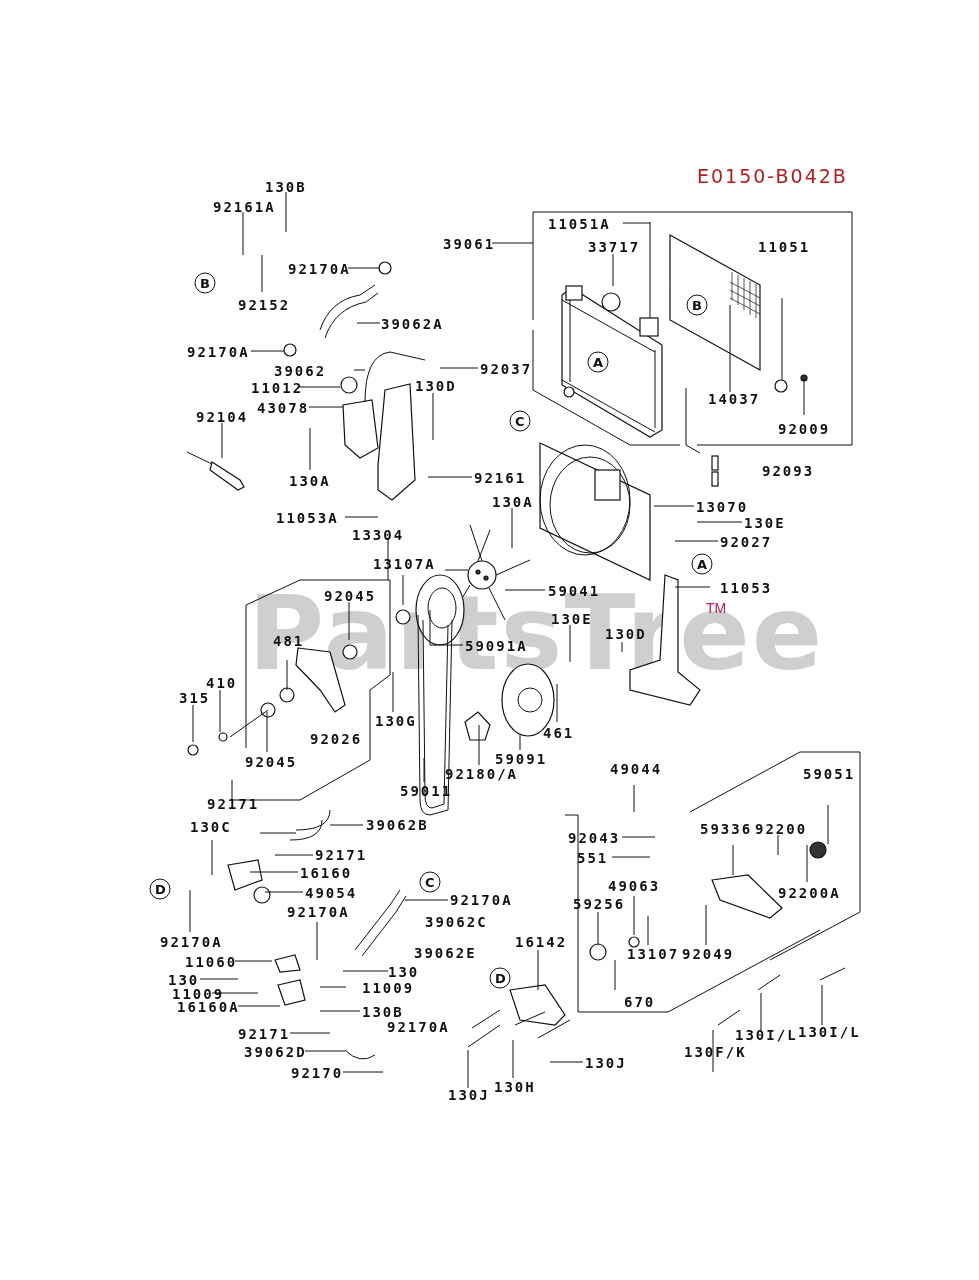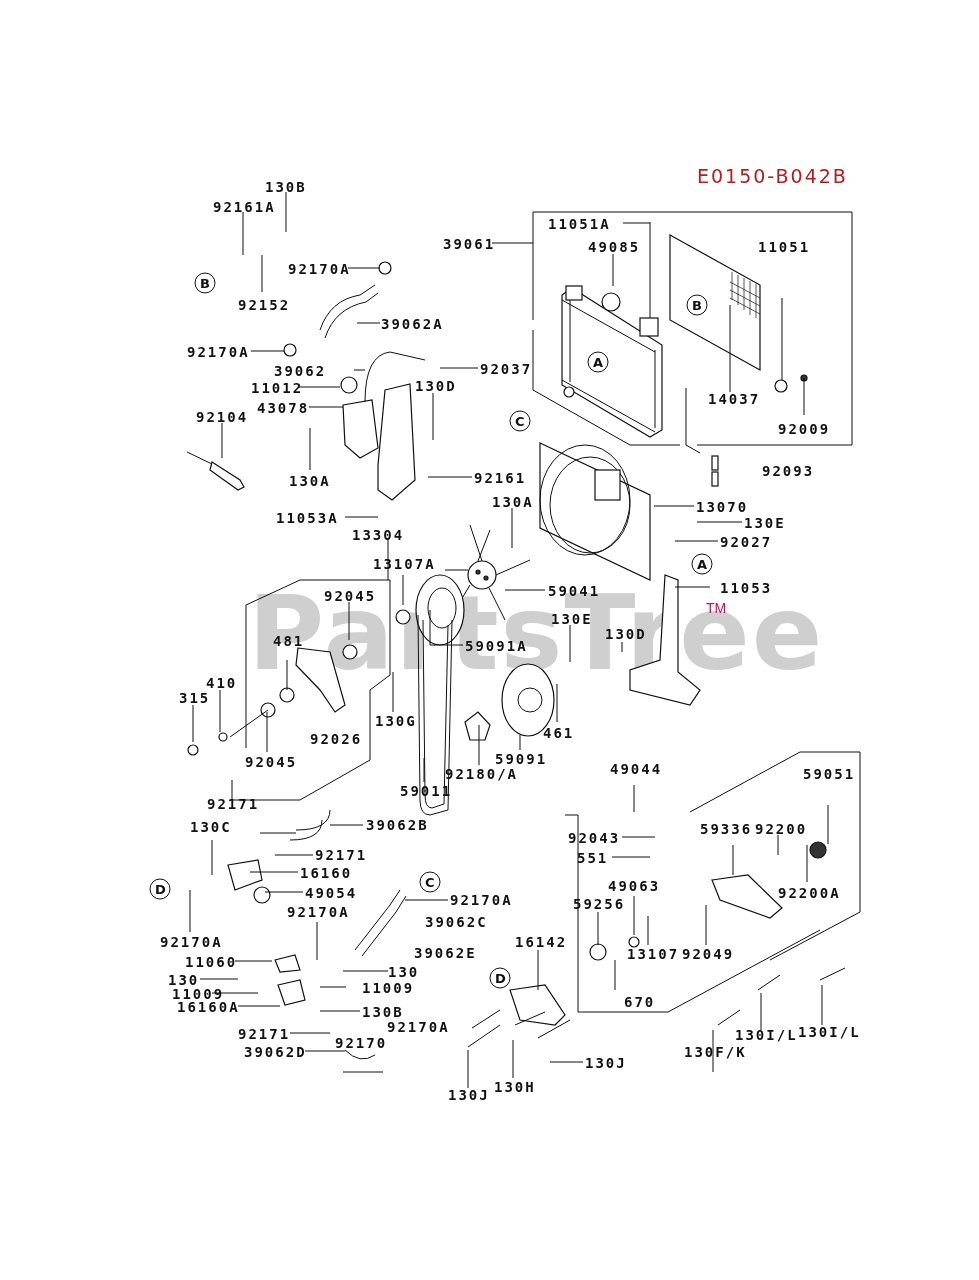--- a/index.html
+++ b/index.html
@@ -268,21 +268,21 @@
   <div class="lbl" style="left:251px;top:381px;">11012</div>
   <div class="lbl" style="left:257px;top:401px;">43078</div>
   <div class="lbl" style="left:415px;top:379px;">130D</div>
   <div class="lbl" style="left:196px;top:410px;">92104</div>
   <div class="lbl" style="left:289px;top:474px;">130A</div>
   <div class="lbl" style="left:474px;top:471px;">92161</div>
   <div class="lbl" style="left:276px;top:511px;">11053A</div>
   <div class="lbl" style="left:330px;top:528px;margin-left:22px;">13304</div>
   <div class="lbl" style="left:443px;top:237px;">39061</div>
   <div class="lbl" style="left:548px;top:217px;">11051A</div>
-  <div class="lbl" style="left:588px;top:240px;">49085</div>
+  <div class="lbl" style="left:588px;top:240px;">33717</div>
   <div class="lbl" style="left:758px;top:240px;">11051</div>
   <div class="lbl" style="left:708px;top:392px;">14037</div>
   <div class="lbl" style="left:778px;top:422px;">92009</div>
   <div class="lbl" style="left:762px;top:464px;">92093</div>
   <div class="lbl" style="left:696px;top:500px;">13070</div>
   <div class="lbl" style="left:492px;top:495px;">130A</div>
   <div class="lbl" style="left:744px;top:516px;">130E</div>
   <div class="lbl" style="left:720px;top:535px;">92027</div>
   <div class="lbl" style="left:720px;top:581px;">11053</div>
   <div class="lbl" style="left:373px;top:557px;">13107A</div>
@@ -330,18 +330,18 @@
   <div class="lbl" style="left:414px;top:946px;">39062E</div>
   <div class="lbl" style="left:185px;top:955px;">11060</div>
   <div class="lbl" style="left:388px;top:965px;">130</div>
   <div class="lbl" style="left:168px;top:973px;">130</div>
   <div class="lbl" style="left:172px;top:987px;">11009</div>
   <div class="lbl" style="left:362px;top:981px;">11009</div>
   <div class="lbl" style="left:177px;top:1000px;">16160A</div>
   <div class="lbl" style="left:362px;top:1005px;">130B</div>
   <div class="lbl" style="left:238px;top:1027px;">92171</div>
   <div class="lbl" style="left:244px;top:1045px;">39062D</div>
-  <div class="lbl" style="left:291px;top:1036px;margin-left:44px;">92170</div>
+  <div class="lbl" style="left:291px;top:1066px;">92170</div>
   <div class="lbl" style="left:387px;top:1020px;">92170A</div>
   <div class="lbl" style="left:585px;top:1056px;">130J</div>
   <div class="lbl" style="left:448px;top:1088px;">130J</div>
   <div class="lbl" style="left:494px;top:1080px;">130H</div>
 </div>
 
 </body></html>

